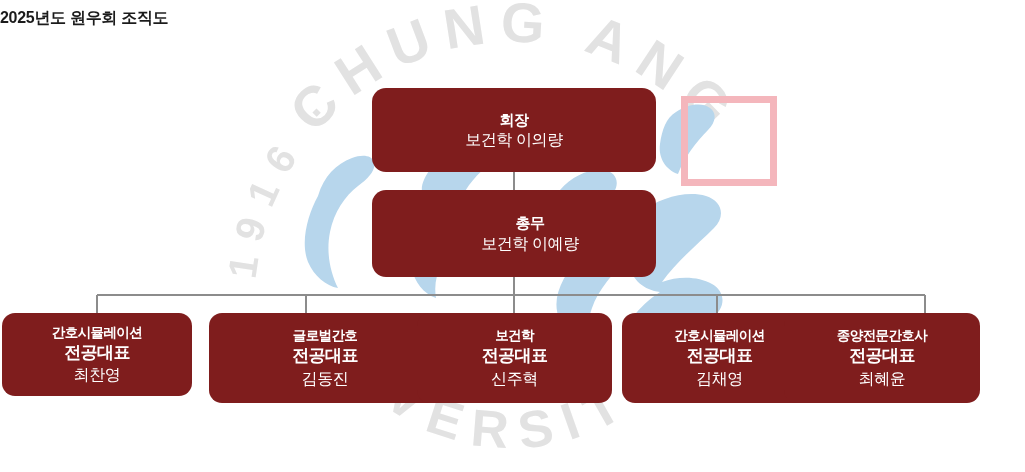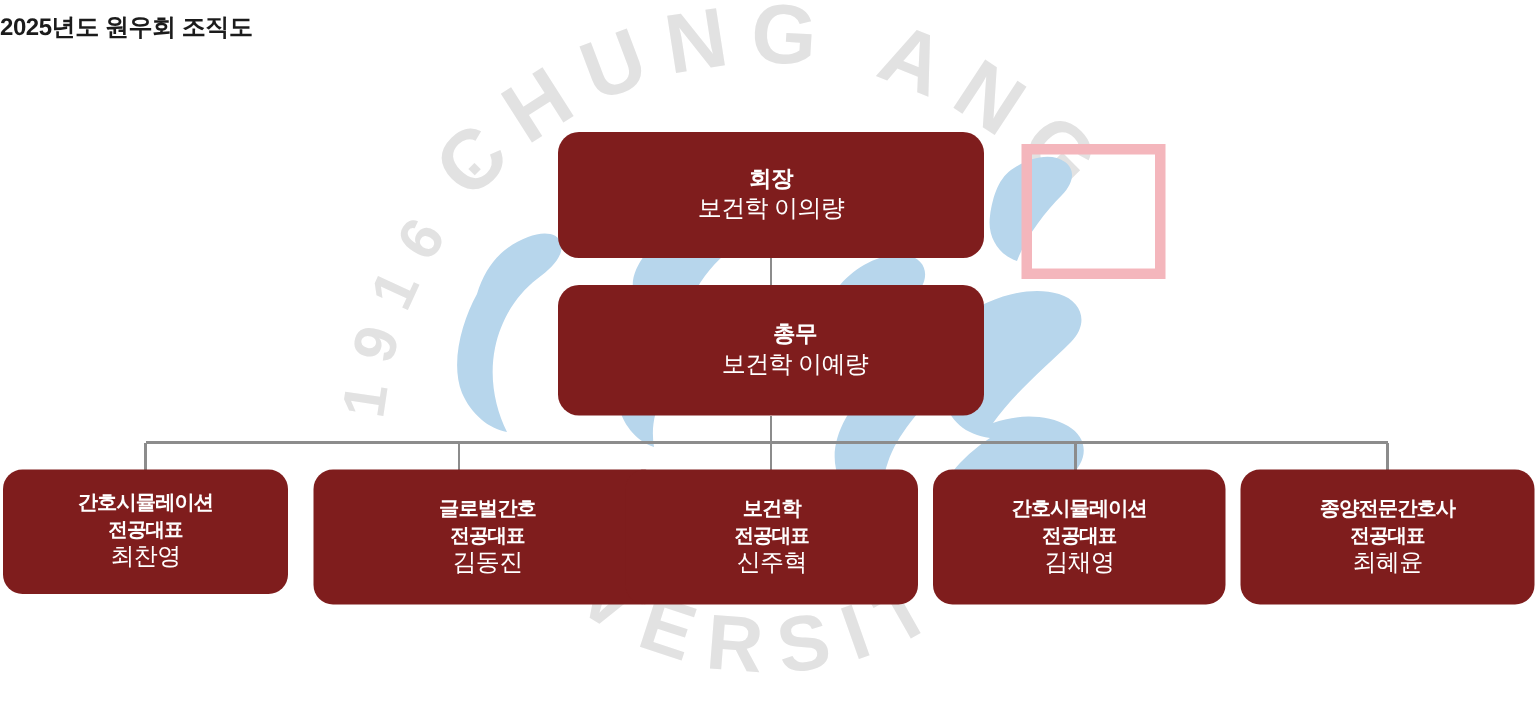--- a/index.html
+++ b/index.html
@@ -79,21 +79,21 @@
   }
   .node.leaf {
     border-radius: 13px;
   }
   .node.leaf .role {
     font-size: 13.5px;
     font-weight: 700;
     letter-spacing: -0.6px;
   }
   .node.leaf .subrole {
-    font-size: 13px;
+    font-size: 17px;
     font-weight: 700;
     letter-spacing: -0.6px;
   }
   .node.leaf .person {
     font-size: 16px;
     font-weight: 400;
     letter-spacing: -0.4px;
   }
 
   
@@ -207,21 +207,21 @@
     <div class="subrole">전공대표</div>
     <div class="person">신주혁</div>
   </div>
 
   <div class="node leaf" style="left:622px; top:313px; width:195px; height:90px;">
     <div class="role">간호시뮬레이션</div>
     <div class="subrole">전공대표</div>
     <div class="person">김채영</div>
   </div>
 
-  <div class="node leaf" style="left:827px; top:313px; width:196px; height:90px;">
+  <div class="node leaf" style="left:784px; top:313px; width:196px; height:90px;">
     <div class="role">종양전문간호사</div>
     <div class="subrole">전공대표</div>
     <div class="person">최혜윤</div>
   </div>
 
   <div class="annotation-rect" style="left:681px; top:96px; width:96px; height:90px; border:7px solid #f4b6bc;"></div>
 
 </div>
 
 </body></html>

